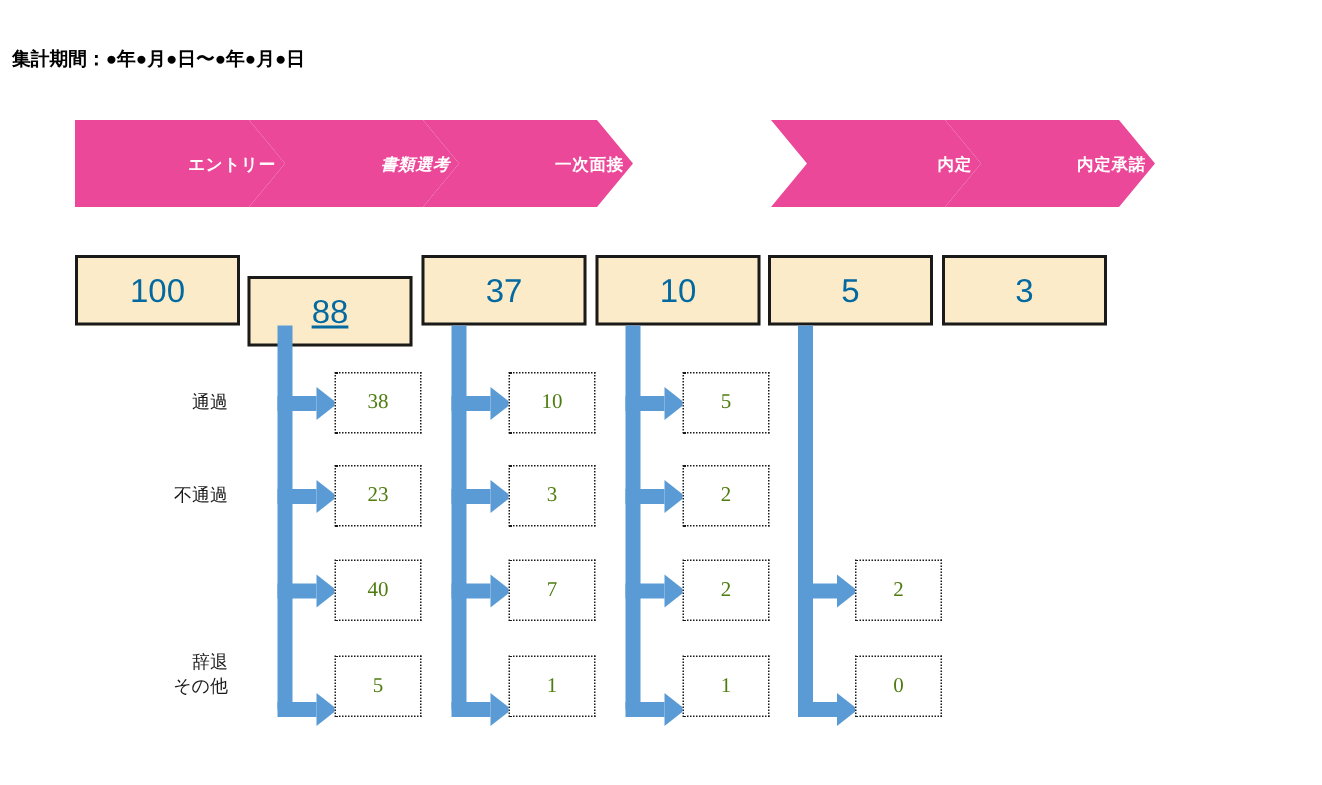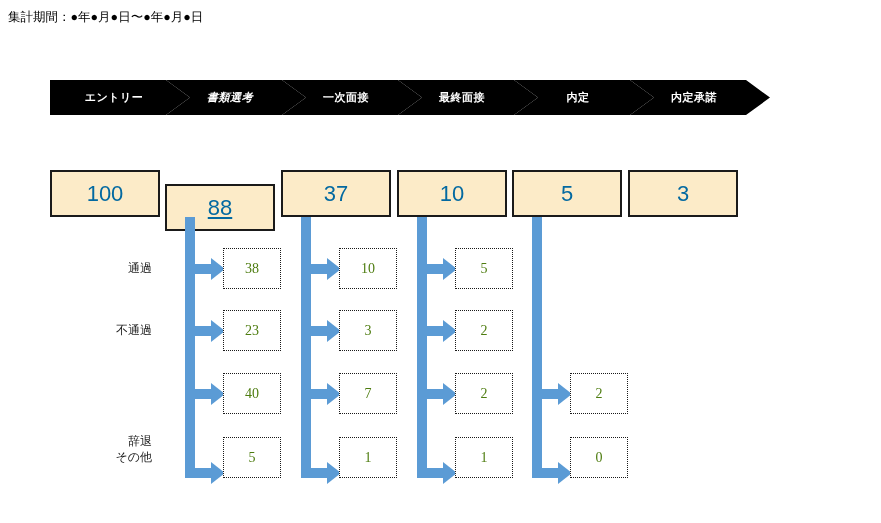--- a/index.html
+++ b/index.html
@@ -19,43 +19,44 @@
 
   
   #header {
     position: absolute;
     left: 8px;
     top: 8px;
     width: 700px;
   }
   .header-line {
     font-size: 12.5px;
-    font-weight: normal;
+    font-weight: bold;
     line-height: 19px;
     letter-spacing: 0px;
     white-space: nowrap;
     color: #000;
+    margin-top: 22px;
   }
 
   
   #chevron-band {
     position: absolute;
     left: 50px;
     top: 80px;
     width: 700px;
     height: 49px;
   }
   .chev {
     position: absolute;
     top: 0;
-    height: 35px;
-    background: #000000;
+    height: 58px;
+    background: #ec4899;
     display: flex;
     align-items: center;
-    justify-content: center;
+    justify-content: flex-end;
   }
   .chev-label {
     font-size: 11px;
     font-weight: bold;
     color: #ffffff;
     letter-spacing: 0.5px;
     white-space: nowrap;
     position: relative;
     left: -6px;
   }
@@ -135,23 +136,20 @@
 
 <div id="chevron-band">
     <div class="chev first" style="left: 0px; width: 140px; z-index: 10;">
       <span class="chev-label">エントリー</span>
     </div>
     <div class="chev mid" style="left: 116px; width: 140px; z-index: 9; font-style: italic;">
       <span class="chev-label">書類選考</span>
     </div>
     <div class="chev mid" style="left: 232px; width: 140px; z-index: 8;">
       <span class="chev-label">一次面接</span>
-    </div>
-    <div class="chev mid" style="left: 348px; width: 140px; z-index: 7;">
-      <span class="chev-label">最終面接</span>
     </div>
     <div class="chev mid" style="left: 580px; width: 140px; z-index: 5;">
       <span class="chev-label">内定承諾</span>
     </div>
     <div class="chev mid" style="left: 464px; width: 140px; z-index: 6;">
       <span class="chev-label">内定</span>
     </div>
   </div>
 
 <div id="diagram-layer">

